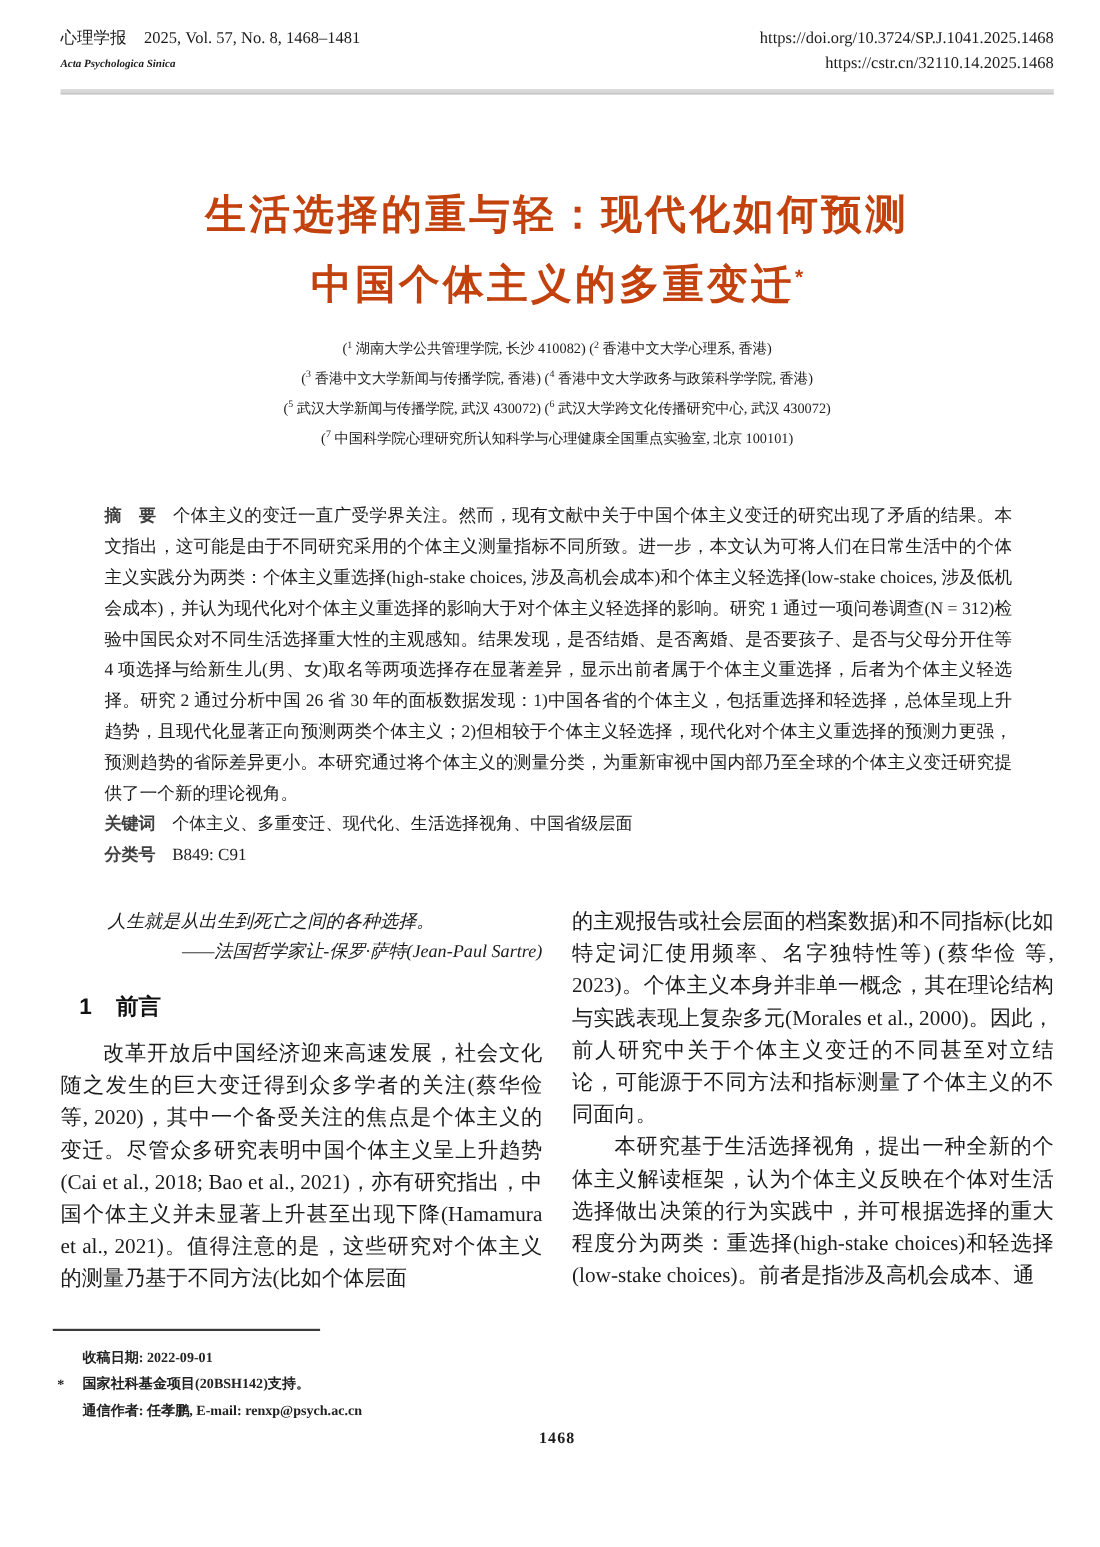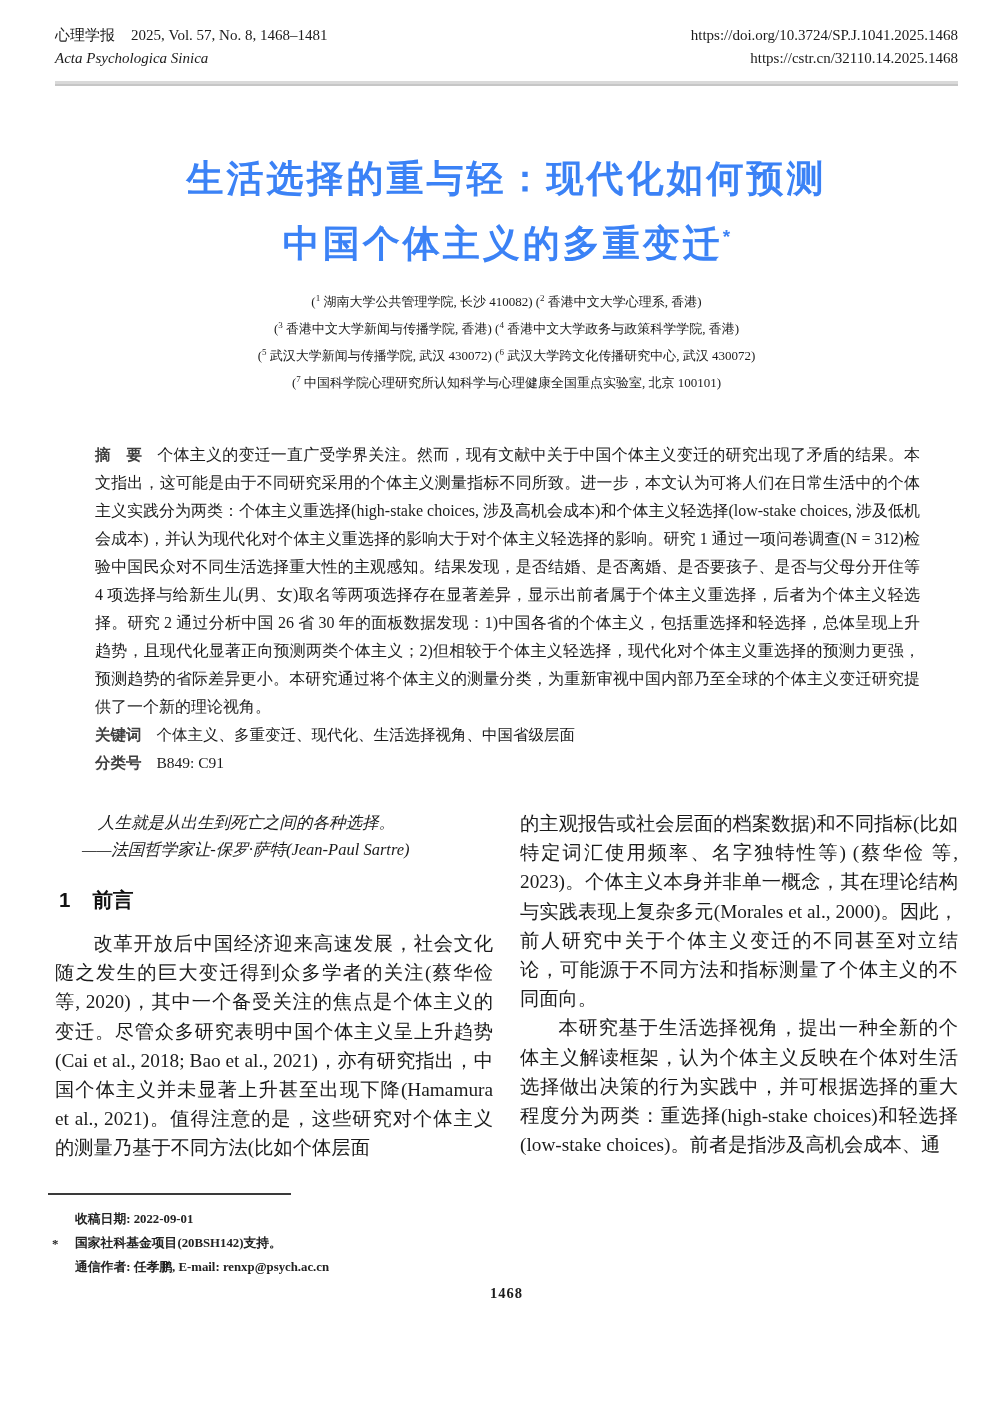--- a/index.html
+++ b/index.html
@@ -8,30 +8,30 @@
 
   .page {
     width: 1000px; height: 1406px; margin: 0 auto; background: #fff;
     padding: 24px 42px 0 55px; position: relative; overflow: hidden;
   }
 
   
   .hdr { display: flex; justify-content: space-between; align-items: flex-end; }
   .hdr-left .l1 { font-size: 15px; line-height: 23px; }
   .hdr-left .journal-cn { margin-right: 16px; }
-  .hdr-left .l2 { font-size: 15px; line-height: 23px; font-weight: normal; font-style: italic; }
+  .hdr-left .l2 { font-size: 10px; line-height: 23px; font-weight: bold; font-style: italic; }
   .hdr-right { text-align: right; font-size: 15px; line-height: 23px; }
 
   .rule { margin-top: 11px; height: 5px; border-top: 3px solid #d9d9d9; border-bottom: 2px solid #c6c6c6; }
 
   
   .title {
-    margin-top: 64px; text-align: center;
+    margin-top: 80px; text-align: center;
     font-family: "Liberation Sans", "DejaVu Sans", sans-serif;
-    font-weight: 700; font-size: 37px; line-height: 58px; letter-spacing: 3px; color: #3b82f6;
+    font-weight: 700; font-size: 37px; line-height: 58px; letter-spacing: 3px; color: #c2410c;
   }
   .t-line { display: block; }
   .t-sup { font-size: 19px; letter-spacing: 0; }
 
   .authors { text-align: center; margin-top: 30px; font-size: 19.5px; }
   .author { margin: 0 17px; }
   .author sup { font-size: 12px; margin-left: 2px; }
 
   .affils { text-align: center; margin-top: 14px; font-size: 13px; line-height: 22.6px; }
   .affil-line sup { font-size: 9px; }
@@ -44,24 +44,24 @@
     font-family: "Liberation Sans", "DejaVu Sans", sans-serif;
     font-weight: bold; font-size: 15.5px; margin-right: 15px; color: #404040;
   }
 
   
   .columns { display: flex; gap: 27px; margin-top: 32px; }
   .col { width: 438px; }
 
   .quote { font-style: italic; font-size: 16.5px; line-height: 27px; }
   .quote .q1 { text-indent: 43px; }
-  .quote .q2 { text-indent: 27px; }
+  .quote .q2 { text-indent: 27px; text-align: right; }
 
   .sec {
-    margin: 23px 4px 15px; font-family: "Liberation Sans", "DejaVu Sans", sans-serif;
+    margin: 23px 17px 15px; font-family: "Liberation Sans", "DejaVu Sans", sans-serif;
     font-weight: 700; font-size: 20.5px; color: #111;
   }
   .sec-num { margin-right: 22px; }
 
   .body-p { font-size: 19.3px; line-height: 29.2px; text-align: justify; }
   .indent { text-indent: 2em; }
 
   
   .footer { margin-top: 30px; font-weight: bold; }
   .fn-rule { width: 243px; border-top: 2px solid #3a3a3a; margin-left: -7px; }

